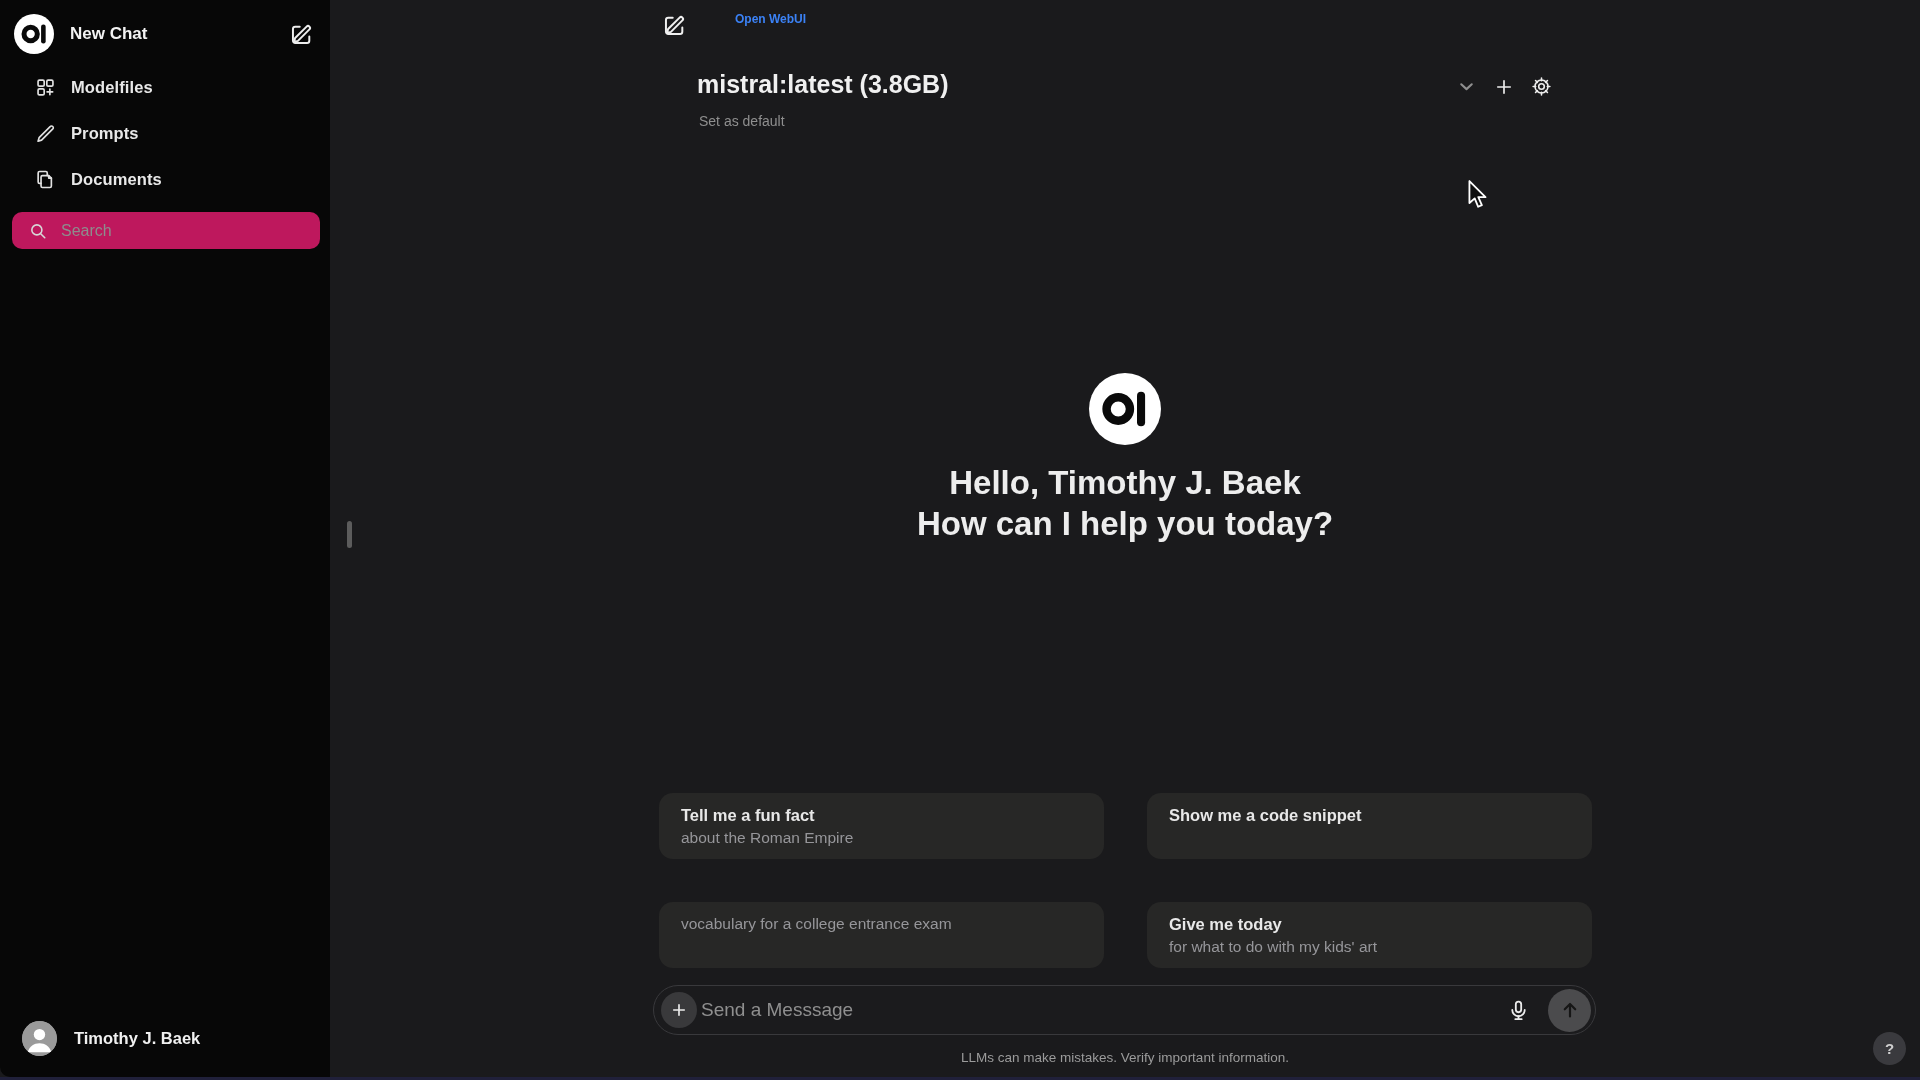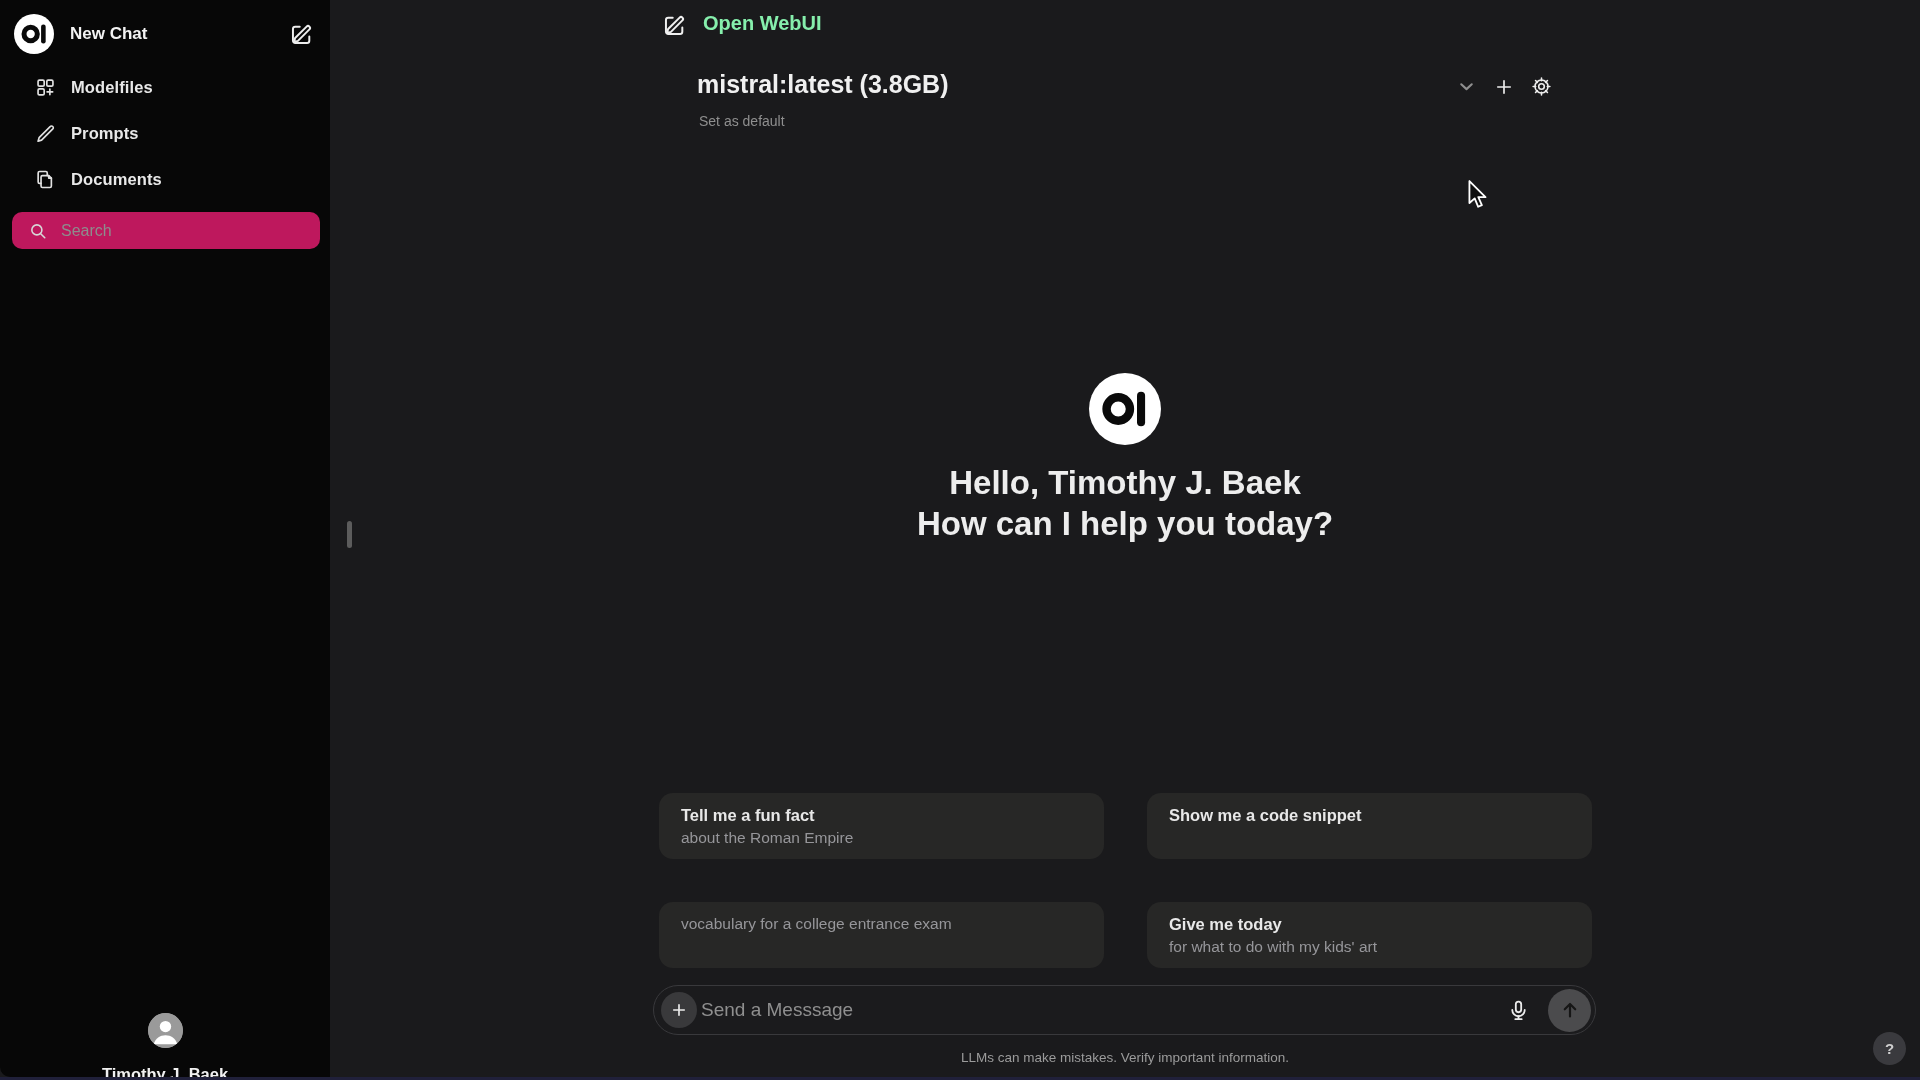--- a/index.html
+++ b/index.html
@@ -46,31 +46,31 @@
   .search-input {
     background:transparent; border:none; outline:none;
     color:#dcdcdc; font-size:16px; width:100%;
     font-family:"Liberation Sans", sans-serif;
   }
   .search-input::placeholder { color:#8d8d8d; }
 
   .user-row {
     position:absolute; left:12px; right:12px; bottom:14px; height:50px;
     display:flex; align-items:center; gap:17px; padding:0 10px;
-    border-radius:10px; cursor:pointer;flex-direction:column;
+    border-radius:10px; cursor:pointer;
   }
   .avatar {
     width:35px; height:35px; border-radius:50%;
     background:#9a9a9a; overflow:hidden; position:relative; flex:0 0 auto;
   }
   .user-name { font-size:16.5px; font-weight:700; color:#f0f0f0; }
 
   
   .hdr-icon { position:absolute; left:662px; top:13px; color:#f0f0f0; cursor:pointer; }
-  .hdr-title { position:absolute; left:703px; top:12px; font-size:20px; font-weight:700; color:#86efac; }
+  .hdr-title { position:absolute; left:735px; top:12px; font-size:12px; font-weight:700; color:#3b82f6; }
 
   .model-name {
     position:absolute; left:697px; top:70px;
     font-size:25px; font-weight:700; color:#f0f0f0; cursor:pointer;
   }
   .set-default {
     position:absolute; left:699px; top:113px;
     font-size:14px; color:#8f8f8f; cursor:pointer;
   }
   .model-tools { position:absolute; top:76px; left:1456px; display:flex; align-items:center; gap:17px; }

